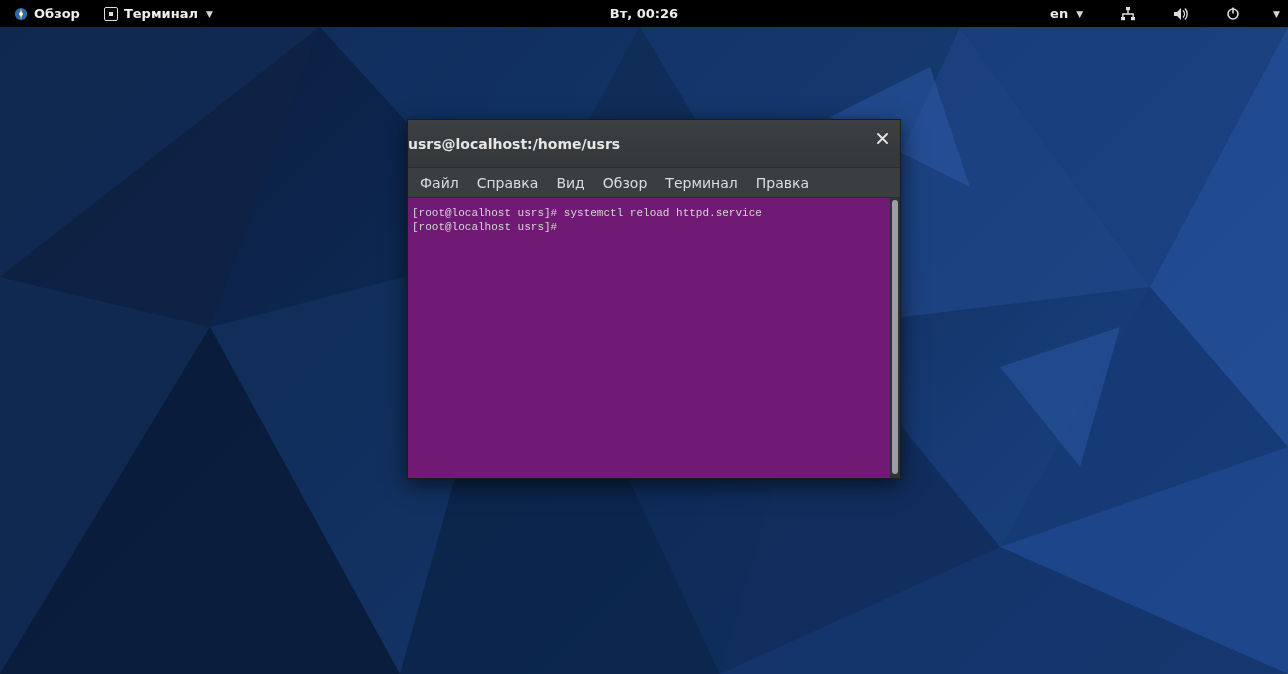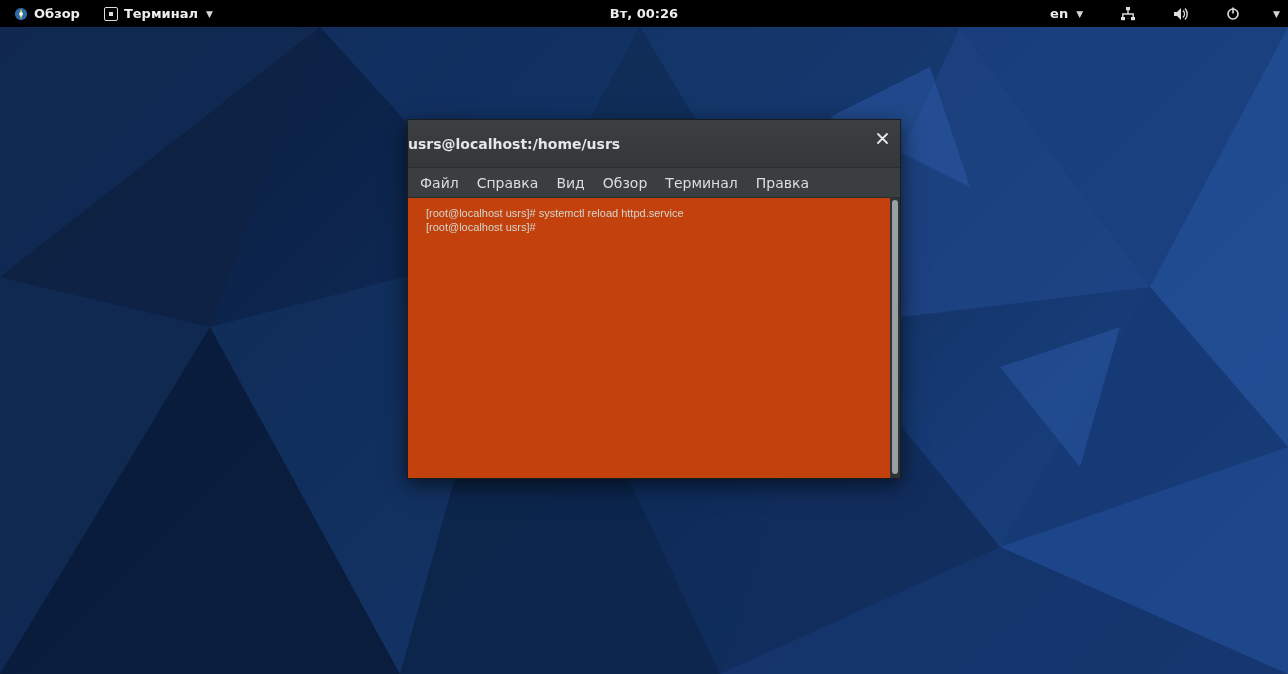--- a/index.html
+++ b/index.html
@@ -59,24 +59,24 @@
     display:flex; align-items:center; gap:2px;
     padding:0 4px;
     color:#ddd; font-size:14px;
   }
   .termwin-menubar .mi { padding:4px 8px; cursor:pointer; border-radius:2px; }
 
   .termwin-body {
     flex:1; display:flex; min-height:0;
   }
   .termwin-text {
-    flex:1; background:#c2410c; color:#d3d7cf;
-    font-family:Liberation Sans, sans-serif;
+    flex:1; background:#701a75; color:#d3d7cf;
+    font-family:Liberation Mono, monospace;
     font-size:11px; line-height:14px;
-    padding:8px 6px 6px 18px;
+    padding:8px 6px 6px 4px;
     white-space:pre;
     overflow:hidden;
   }
   .termwin-scroll {
     width:10px; background:#2e3436; position:relative;
   }
   .termwin-scroll .thumb {
     position:absolute; top:2px; left:2px; right:2px; height:98%;
     background:#9a9fa1; border-radius:4px;
   }

